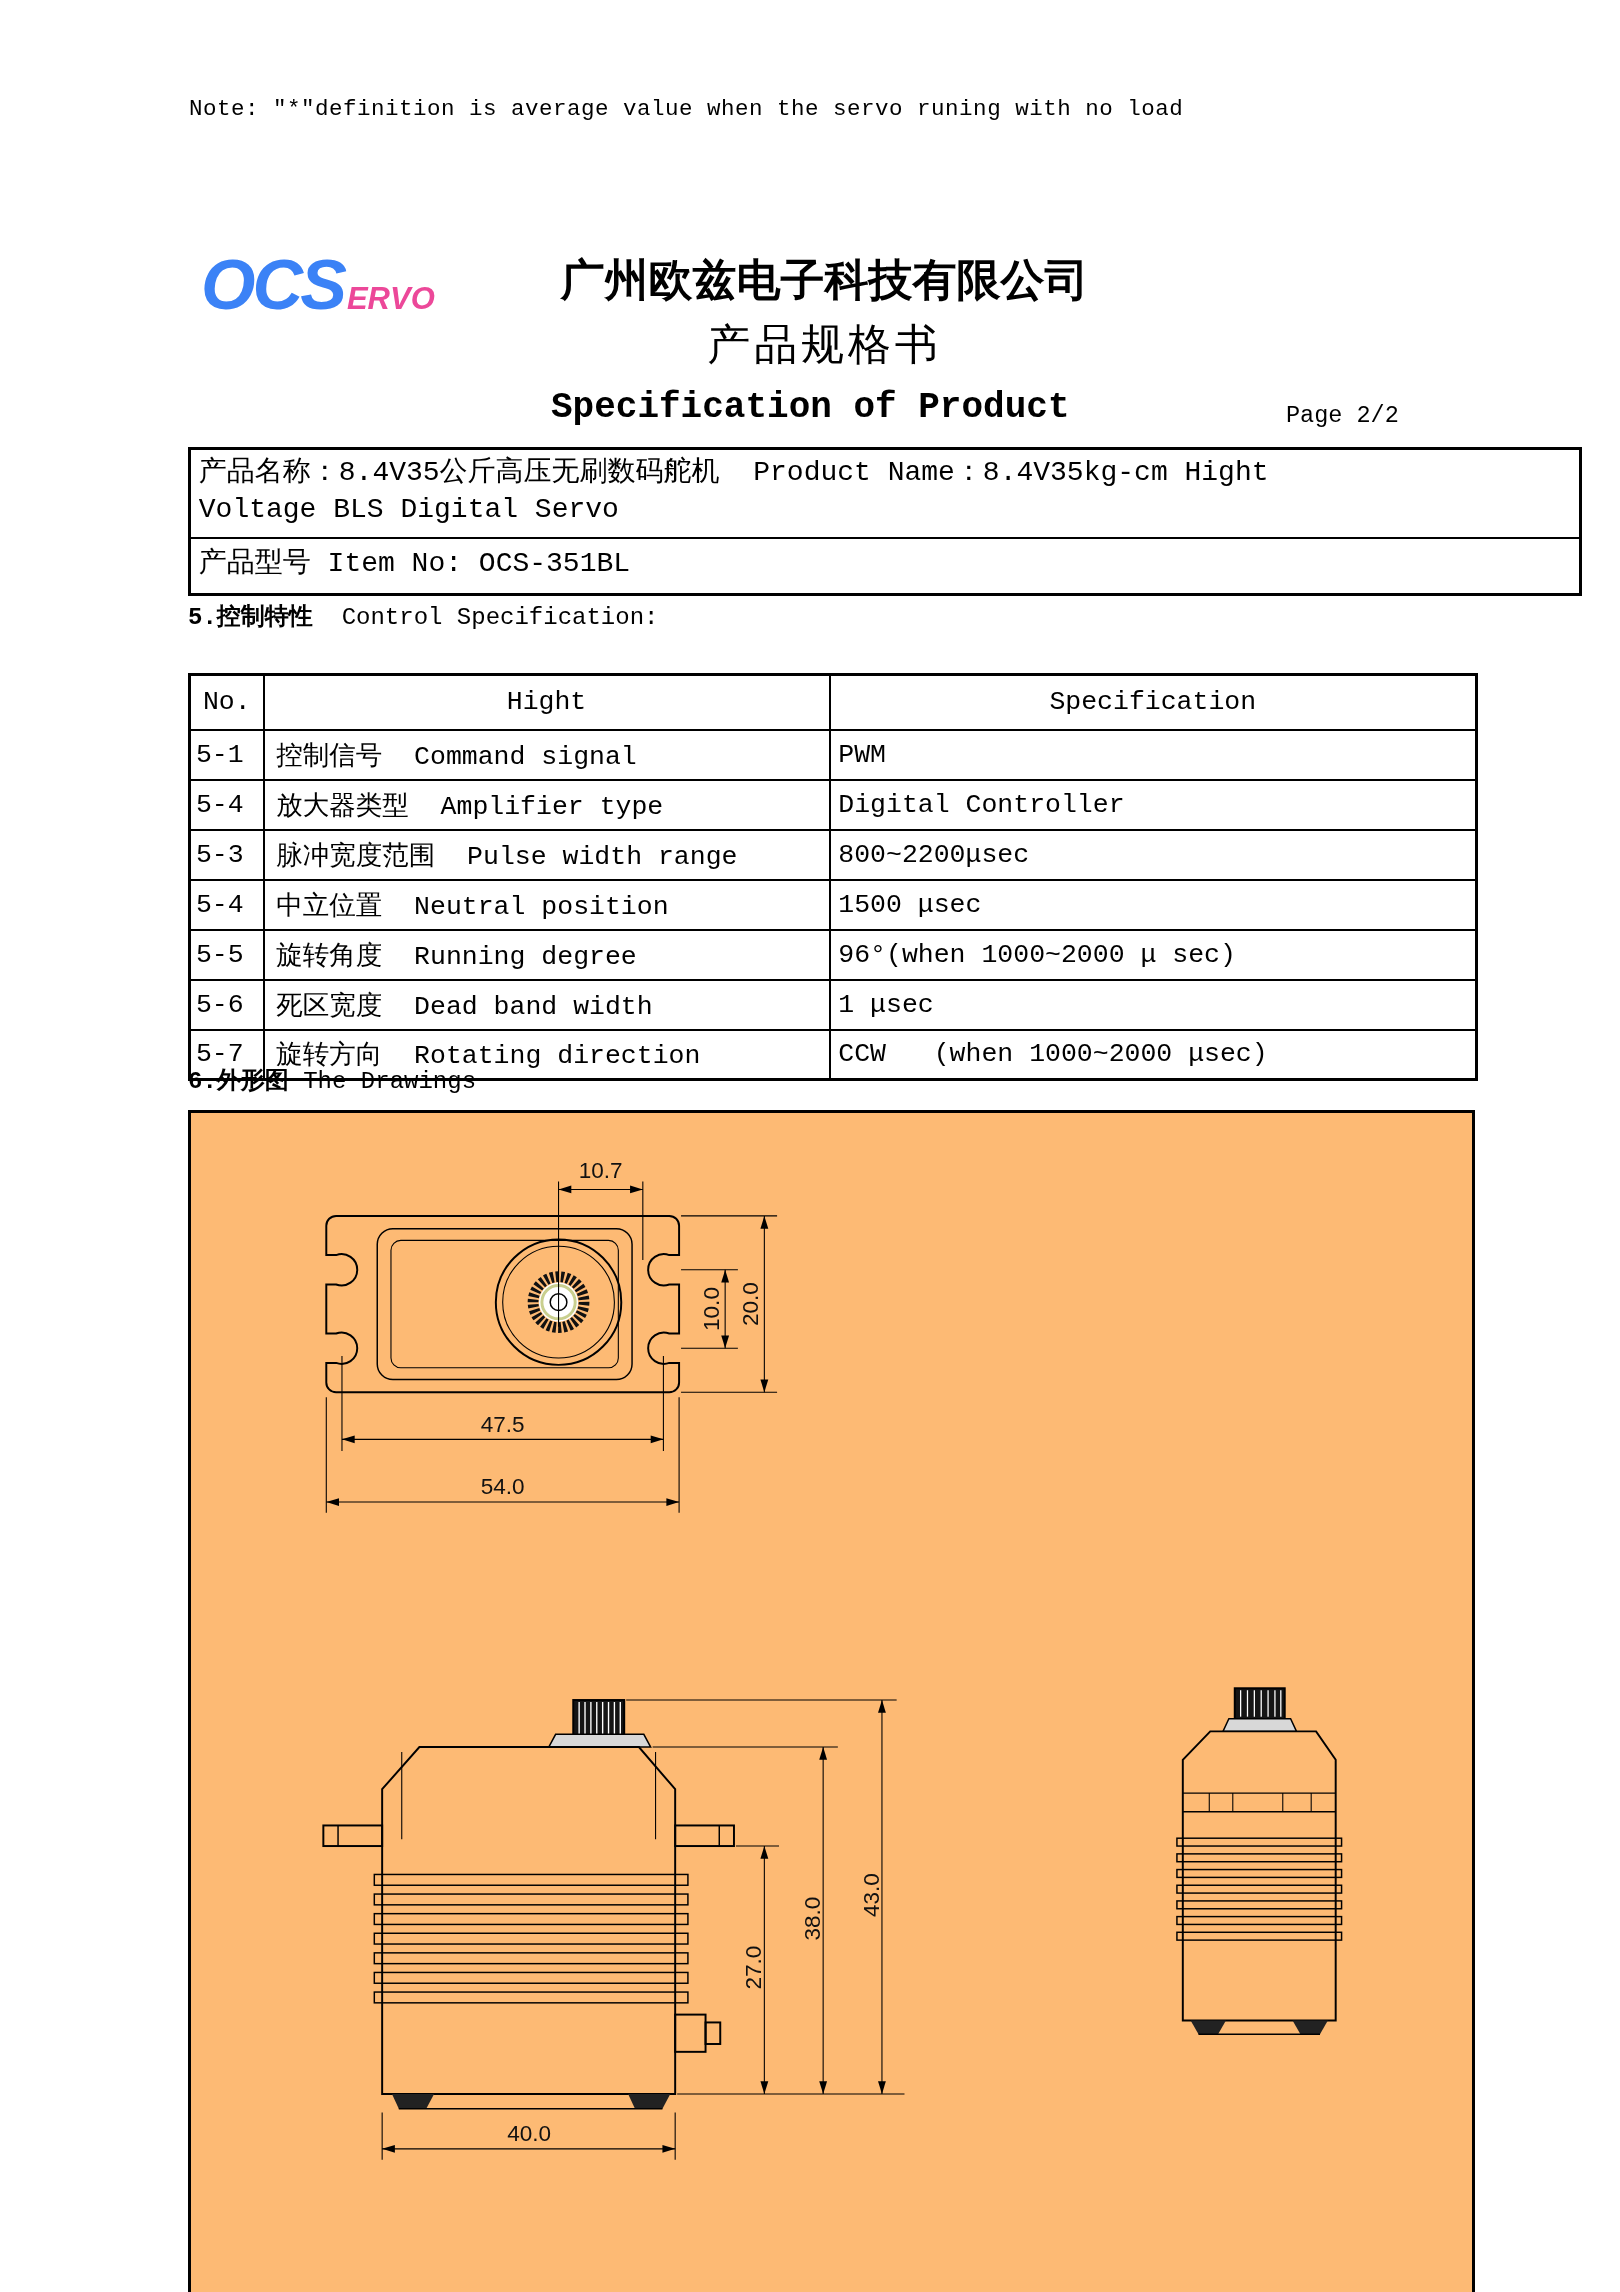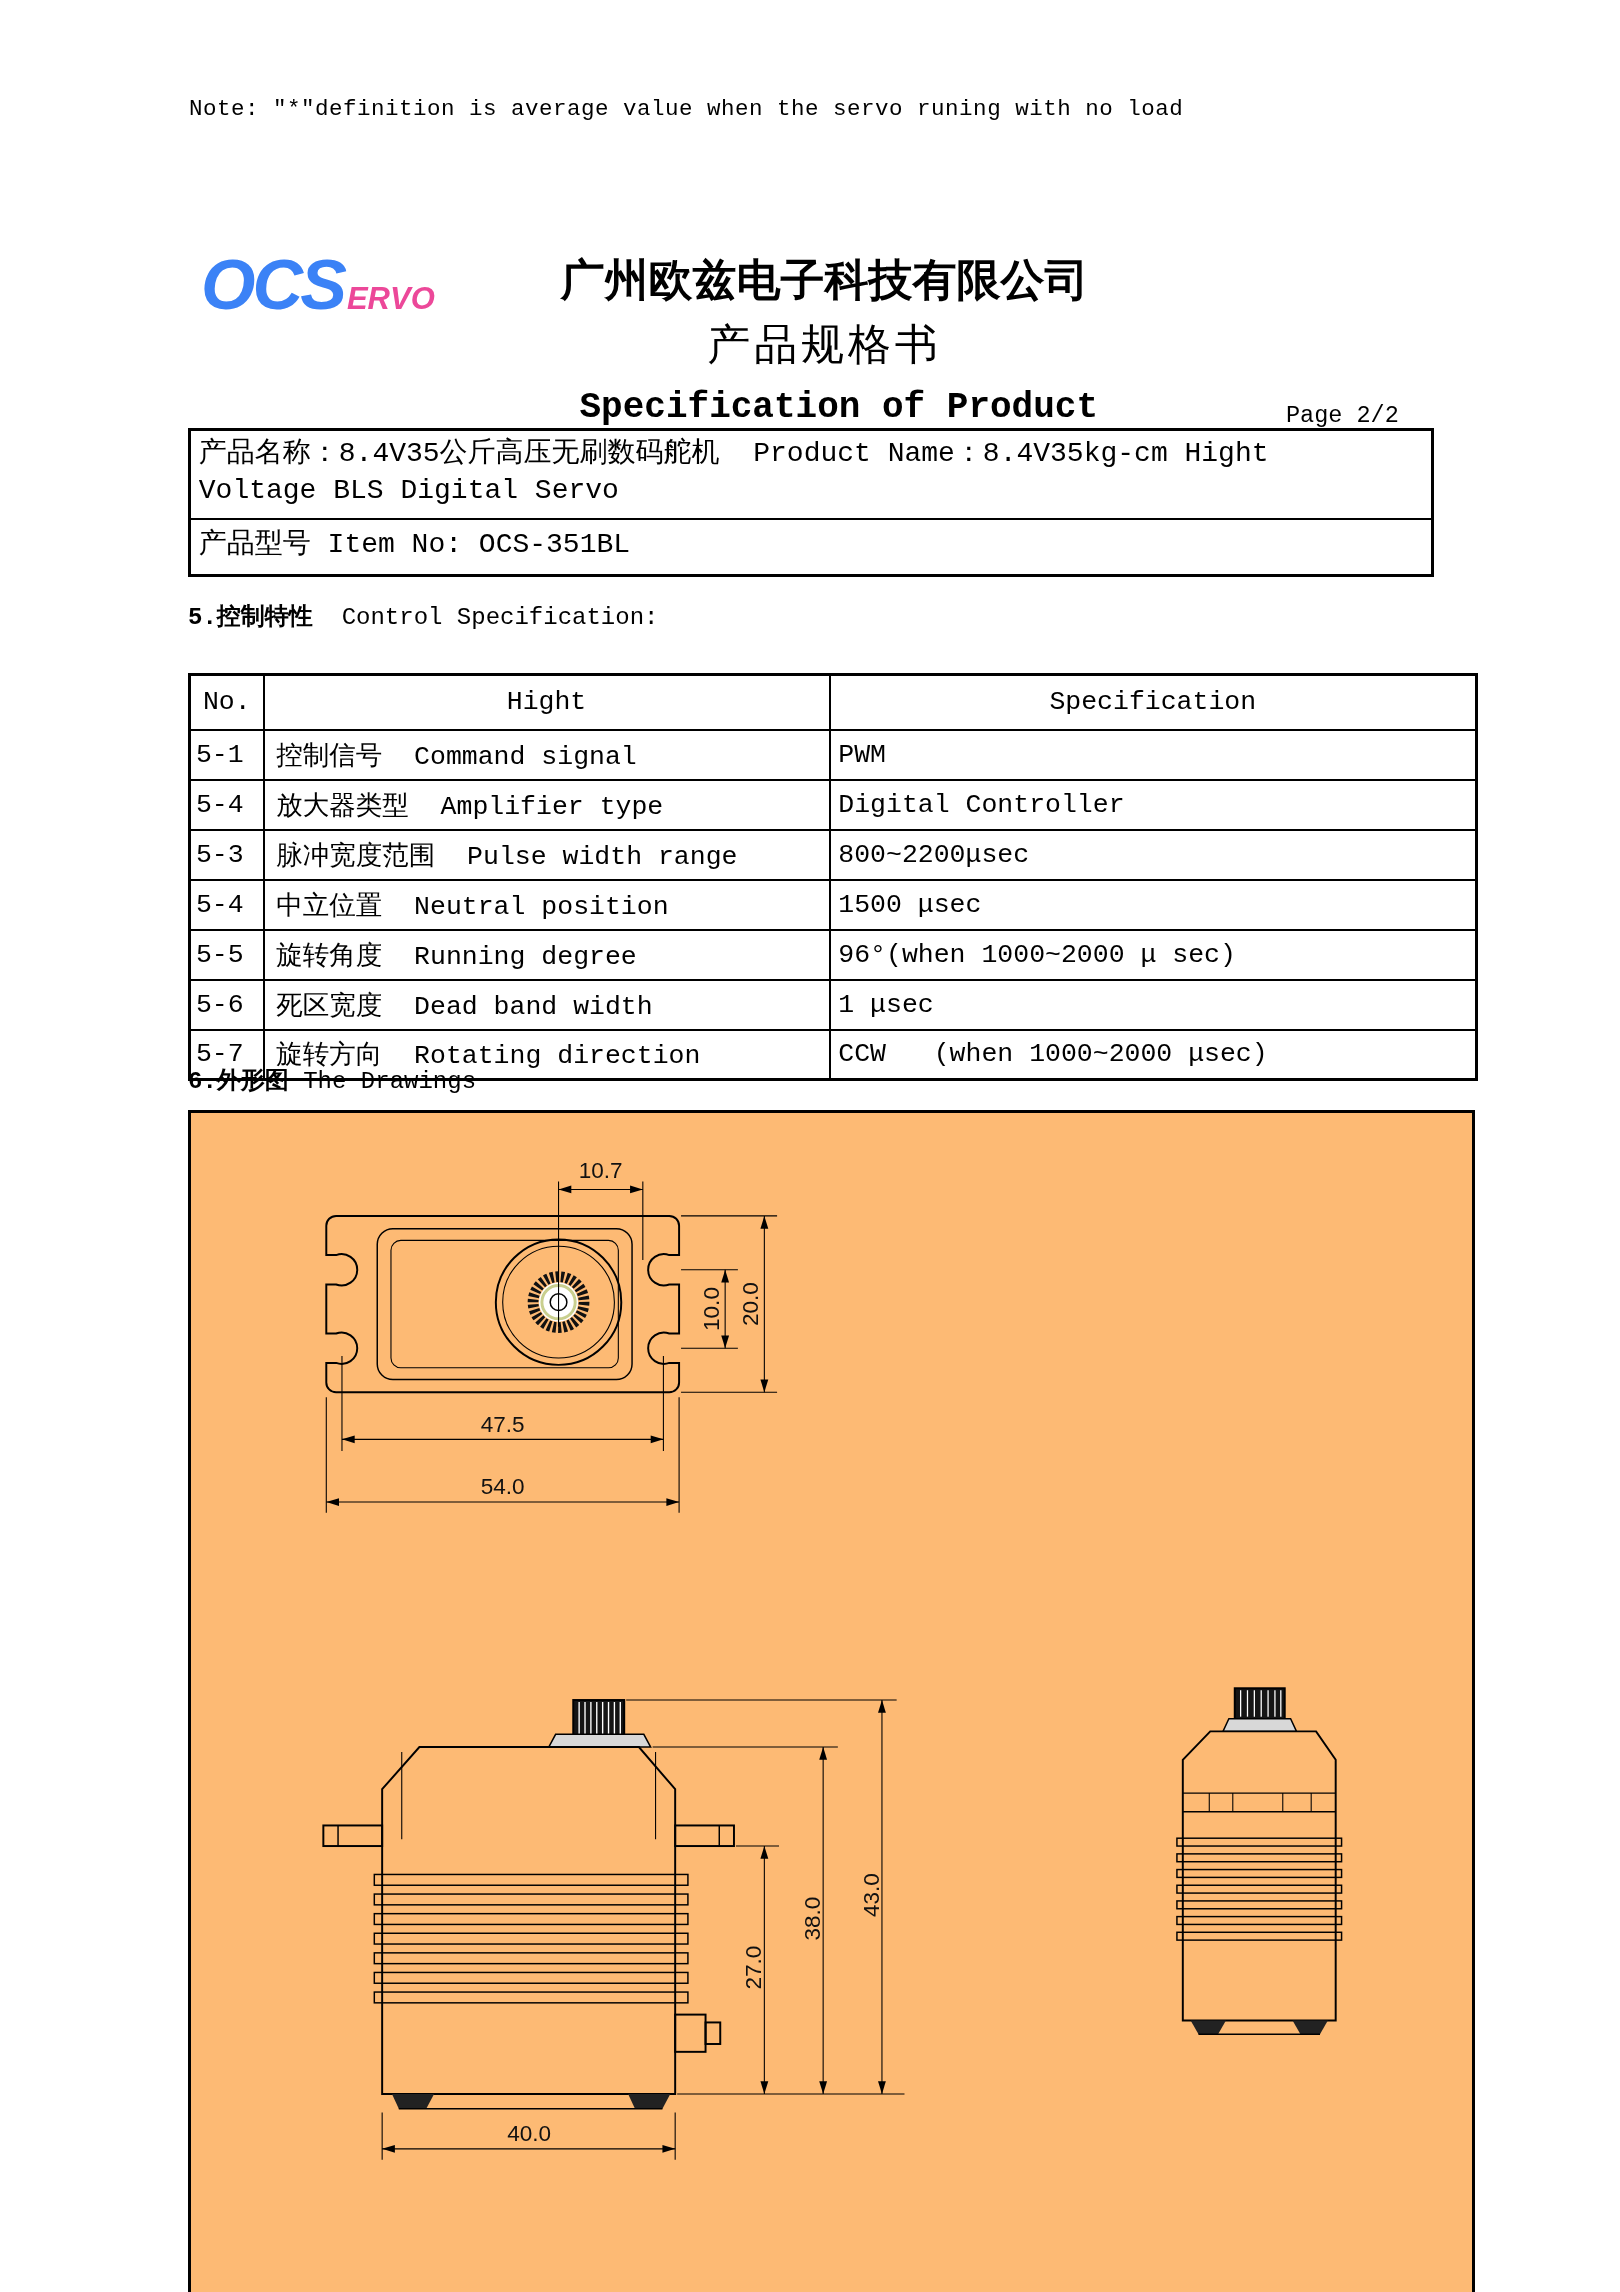--- a/index.html
+++ b/index.html
@@ -15,25 +15,25 @@
   }
   
   .logo { position:absolute; left:201px; top:245px; white-space:nowrap;
           font-family:"Liberation Sans",sans-serif; font-style:italic; font-weight:bold; }
   .logo .ocs  { font-size:70px; color:#3b82f6; letter-spacing:-2.9px; }
   .logo .ervo { font-size:31px; color:#ec4899; letter-spacing:0px; margin-left:2.9px; }
   .company { position:absolute; left:551px; top:251px; width:547px; text-align:center;
              font-size:44px; font-weight:bold; font-family:"Liberation Sans",sans-serif; white-space:nowrap;}
   .doc-cn  { position:absolute; left:551px; top:316px; width:547px; text-align:center;
              font-size:43px; letter-spacing:3.9px; }
-  .doc-en  { position:absolute; left:551px; top:387px; width:547px; text-align:right;
+  .doc-en  { position:absolute; left:551px; top:387px; width:547px; text-align:left;
              font-size:36px; font-weight:bold; white-space:nowrap; }
   .page-num{ position:absolute; left:1286px; top:402px; font-size:23.5px; }
   
-  .product-box { position:absolute; left:188px; top:428px; width:1246px;
+  .product-box { position:absolute; left:188px; top:447px; width:1394px;
                  border:3.9px solid #000; background:#fff; }
   .product-row { font-size:28px; line-height:1.32; padding:4.9px 9.8px 7.8px 7.8px; white-space:pre-wrap; }
   .product-row.second { border-top:2.9px solid #000; padding:7.8px 9.8px 9.8px 7.8px; }
   
   .sec-head { position:absolute; left:188px; font-size:24px; white-space:pre; }
   .sec-head .cn { font-weight:bold; }
   .sec5 { top:600px; }
   .sec6 { top:1064px; }
   
   .spec-table { position:absolute; left:188px; top:642px; width:1287px;

